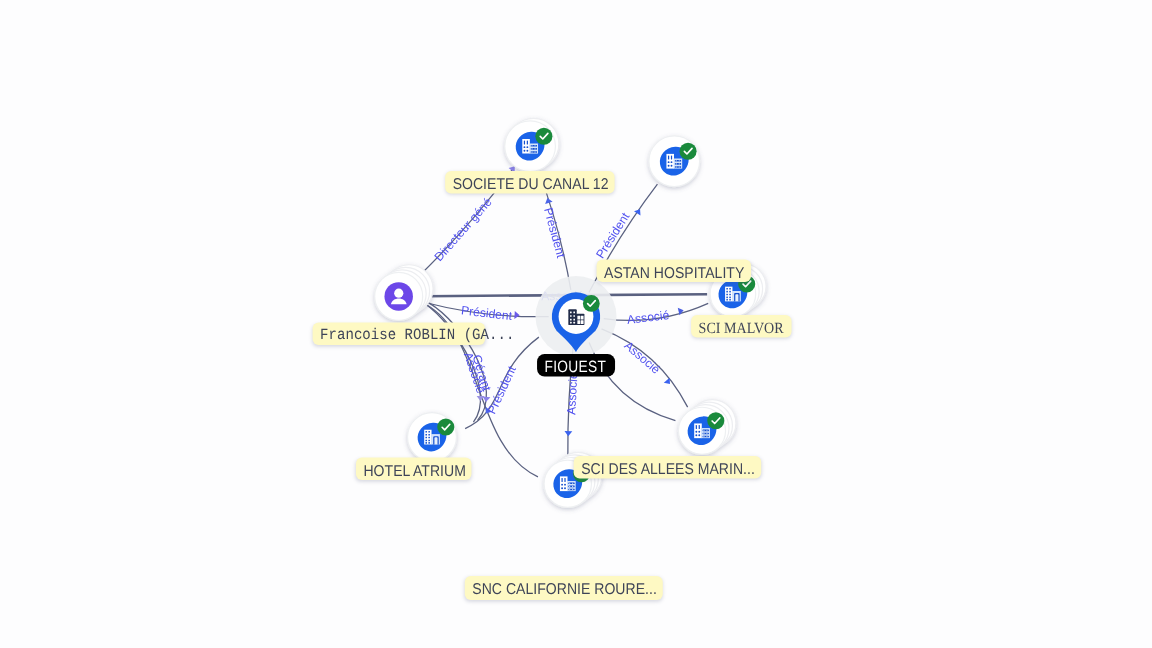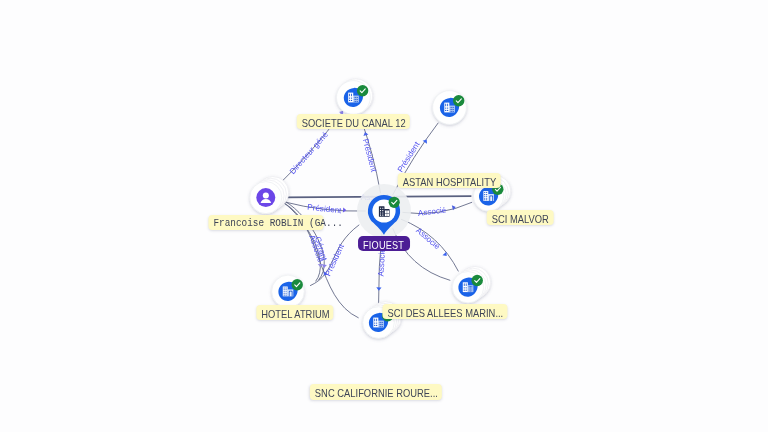--- a/index.html
+++ b/index.html
@@ -5,21 +5,21 @@
 <style>
   html,body{margin:0;padding:0;width:768px;height:432px;overflow:hidden;background:#ffffff;
     font-family:"Liberation Sans",sans-serif;}
   #stage{position:relative;width:768px;height:432px;background:#fdfdfe;overflow:hidden;}
   svg.layer{position:absolute;left:0;top:0;width:768px;height:432px;pointer-events:none;}
   .nodelabel{position:absolute;background:#fef9c3;border-radius:4px;color:#3e4458;
     line-height:15.4px;height:15.4px;padding:0 4.5px;white-space:nowrap;
     box-shadow:0 1px 2.5px rgba(80,86,120,.20);transform:translate(-50%,0);z-index:5;}
   .nodelabel > span{display:inline-block;font-size:10.4px;letter-spacing:0.02px;
     transform:scaleX(0.90);transform-origin:left center;}
-  .centerlabel{position:absolute;background:#4c1d95;border-radius:5px;color:#ffffff;
+  .centerlabel{position:absolute;background:#000000;border-radius:5px;color:#ffffff;
     line-height:15.2px;height:15.2px;padding:0 5.4px;white-space:nowrap;
     transform:translate(-50%,0);z-index:9;}
   .centerlabel > span{display:inline-block;font-size:10.9px;letter-spacing:0.25px;
     transform:scaleX(0.84);transform-origin:left center;}
   .edgelabel{fill:#5050ef;font-size:8.1px;font-family:"Liberation Sans",sans-serif;}
 </style>
 </head>
 <body>
 
 <div id="stage" style="background: rgb(253, 253, 254);">
@@ -358,18 +358,18 @@
           <circle cx="477.2" cy="280.5" r="5.7" fill="#1a8a3c"></circle>
           <path d="M 474.75 280.65 L 476.45 282.35 L 479.85 278.65" fill="none" stroke="#fff" stroke-width="1.1" stroke-linecap="round" stroke-linejoin="round"></path>
         </g>
       </g>
     </svg>
   <div id="label-layer">
       <div class="centerlabel" style="left: 384px; top: 235.8px; width: 41.16px; box-sizing: content-box;"><span>FIOUEST</span></div>
       <div class="nodelabel" style="left: 353px; top: 114.1px; z-index: 4; width: 103.5px; box-sizing: content-box;"><span>SOCIETE DU CANAL 12</span></div>
       <div class="nodelabel" style="left: 449.2px; top: 124.7px; z-index: 6; width: 93.6px; box-sizing: content-box; margin-top: 48px;"><span>ASTAN HOSPITALITY</span></div>
       <div class="nodelabel" style="left: 266.2px; top: 215px; width: 106.2px; box-sizing: content-box; font-family: Liberation Mono, monospace;"><span>Francoise ROBLIN (GA...</span></div>
-      <div class="nodelabel" style="left: 520px; top: 209.5px; width: 57.6px; box-sizing: content-box;"><span>SCI MALVOR</span></div>
-      <div class="nodelabel" style="left: 295px; top: 304.9px; width: 68.4px; box-sizing: content-box;"><span>HOTEL ATRIUM</span></div>
+      <div class="nodelabel" style="left: 494px; top: 209.5px; width: 57.6px; box-sizing: content-box; font-family: Liberation Serif, serif;"><span>SCI MALVOR</span></div>
+      <div class="nodelabel" style="left: 276px; top: 304.9px; width: 68.4px; box-sizing: content-box;"><span>HOTEL ATRIUM</span></div>
       <div class="nodelabel" style="left: 376.2px; top: 336.3px; width: 123.3px; box-sizing: content-box; margin-top: 48px;"><span>SNC CALIFORNIE ROURE...</span></div>
       <div class="nodelabel" style="left: 445px; top: 304.1px; width: 116.1px; box-sizing: content-box;"><span>SCI DES ALLEES MARIN...</span></div>
     </div>
 </div>
 
 </body></html>

